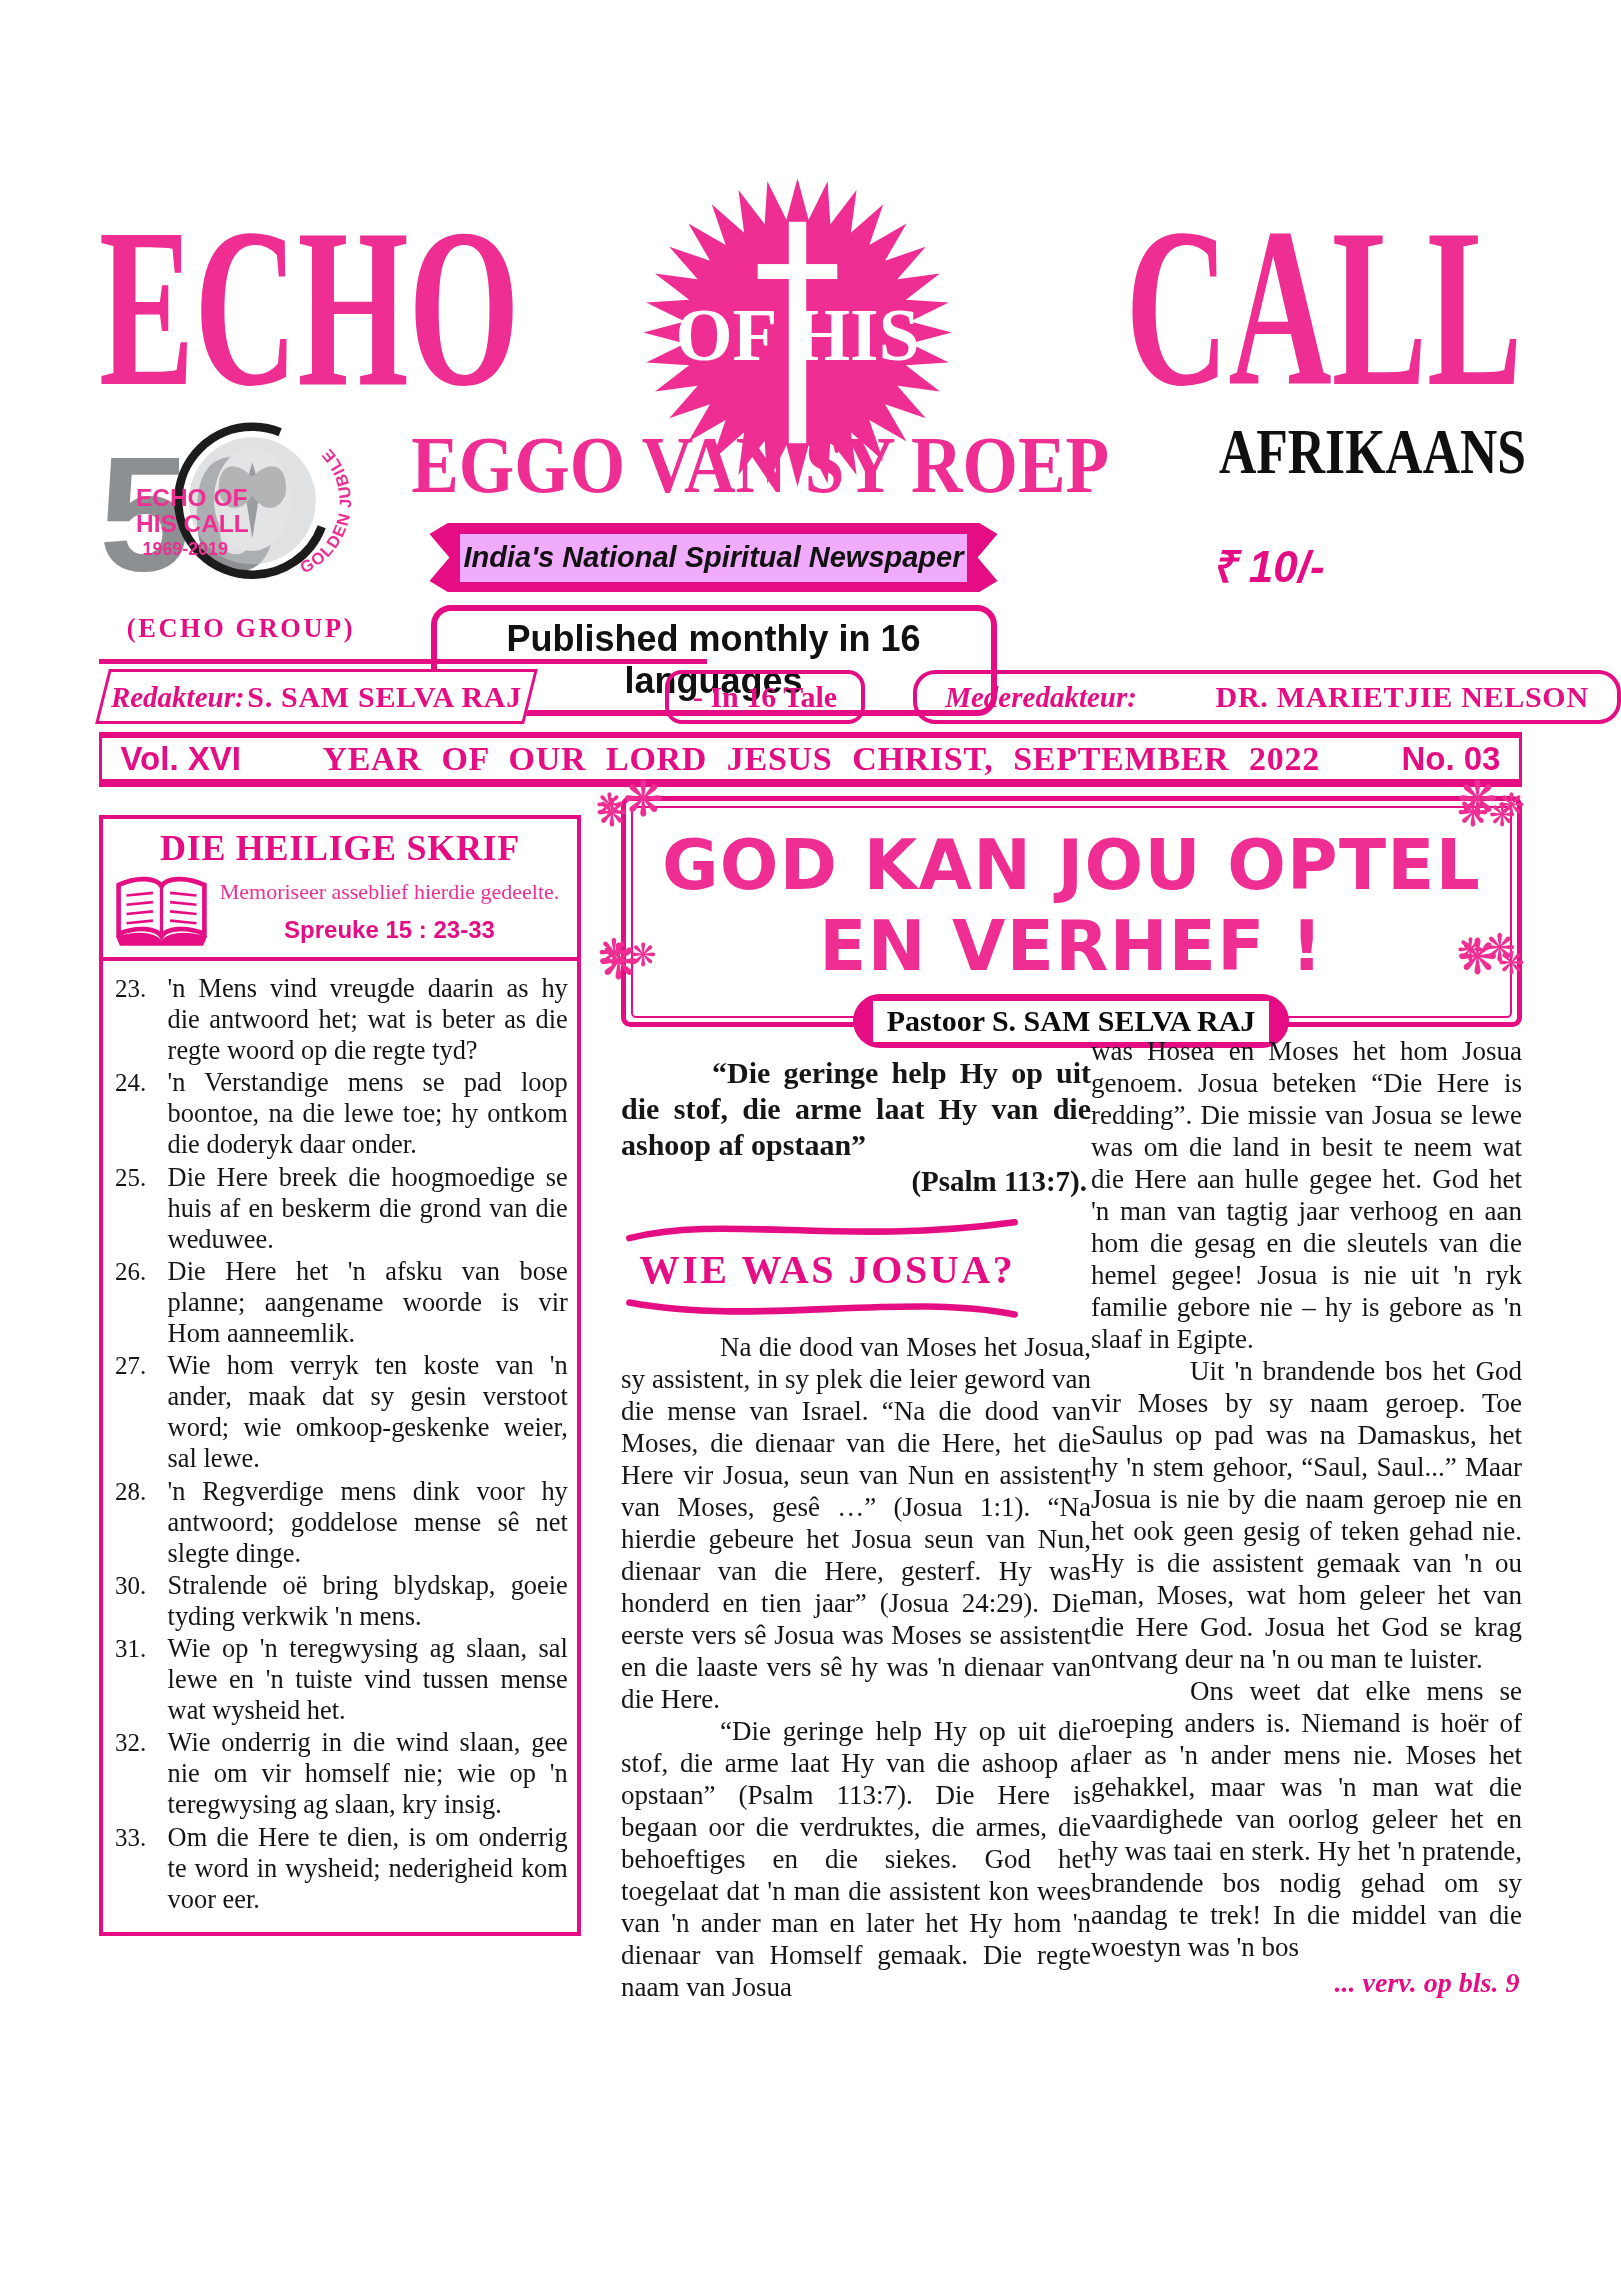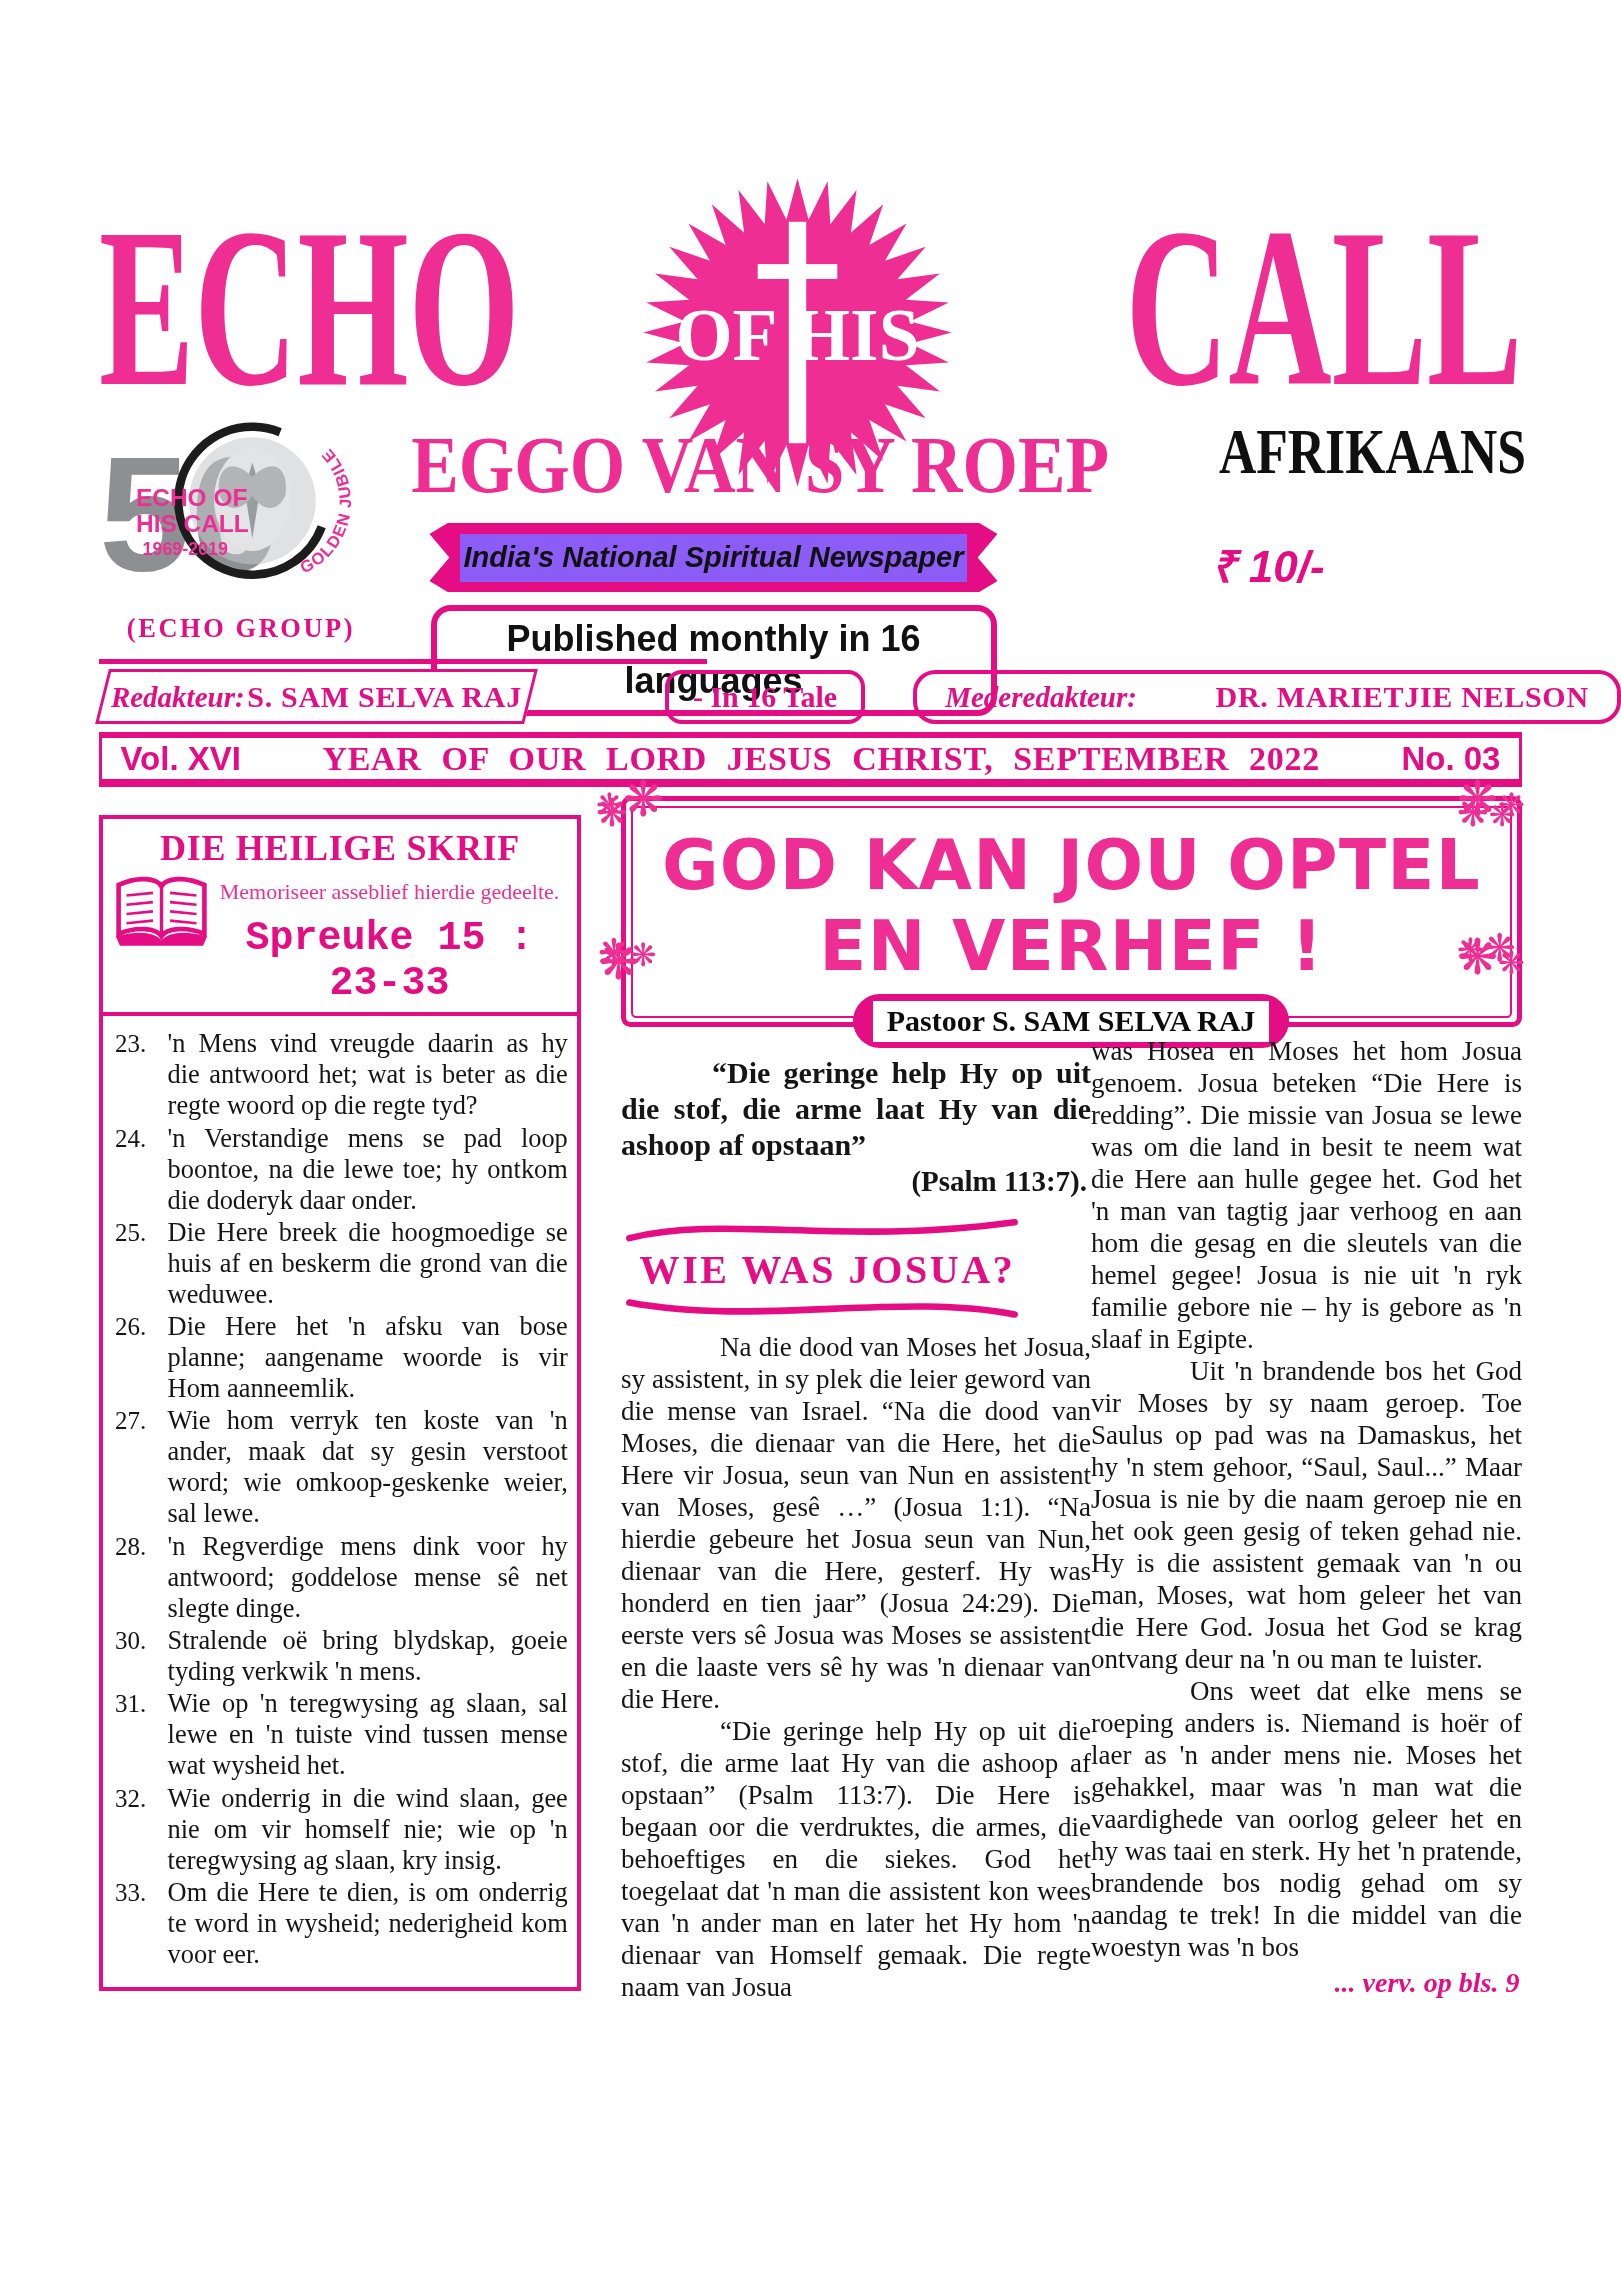--- a/index.html
+++ b/index.html
@@ -25,21 +25,21 @@
   .logo-block{position:absolute;left:99px;top:416px;width:284px;height:244px;}
   .logo-svg{width:271px;height:192px;}
   .echo-group{margin-top:2.6px;text-align:center;color:var(--deep);font-family:"Liberation Serif",serif;font-weight:bold;font-size:26.4px;letter-spacing:2.6px;}
 
   
   .center-stack{position:absolute;left:370px;top:416px;width:687px;}
   .eggo{text-align:center;color:var(--pink);font-family:"Liberation Serif",serif;font-weight:bold;font-size:81px;line-height:99px;white-space:nowrap;transform:scaleX(.88);transform-origin:center;}
   .ribbon{position:relative;width:568px;margin:8px auto 0;height:69px;background:var(--deep);
     clip-path:polygon(3.2% 0,96.8% 0,100% 16%,96.5% 50%,100% 84%,96.8% 100%,3.2% 100%,0 84%,3.5% 50%,0 16%);
     display:flex;align-items:center;justify-content:center;}
-  .ribbon-inner{background:#8b5cf6;width:calc(100% - 61px);height:48px;display:flex;align-items:center;justify-content:center;
+  .ribbon-inner{background:#f0abfc;width:calc(100% - 61px);height:48px;display:flex;align-items:center;justify-content:center;
     font-family:"Liberation Sans",sans-serif;font-style:italic;font-weight:bold;font-size:29px;color:#111;}
   .published-box{width:566px;margin:13.2px auto 0;border:6px solid var(--deep);border-radius:20px;background:#fff;
     text-align:center;padding:6.6px 0 8px;font-family:"Liberation Sans",sans-serif;font-weight:bold;font-size:36px;color:#111;}
 
   
   .afrikaans{position:absolute;left:1070px;top:416px;width:456px;text-align:right;color:#101010;
     font-family:"Liberation Serif",serif;font-weight:bold;font-size:63px;line-height:73px;transform:scaleX(.82);transform-origin:right center;white-space:nowrap;}
   .price{position:absolute;left:1070px;top:535px;width:396px;text-align:center;color:var(--deep);
     font-family:"Liberation Sans",sans-serif;font-weight:bold;font-style:italic;font-size:44px;}
 
@@ -63,21 +63,21 @@
   .content{position:absolute;left:99px;top:796px;width:1423px;}
 
   
   .scripture{position:absolute;left:0;top:18.5px;width:482px;border:4px solid var(--deep);background:#fff;}
   .scripture-head{padding:8px 9.2px 6.6px;}
   .scr-title{text-align:center;color:var(--deep);font-weight:bold;font-size:36px;font-family:"Liberation Serif",serif;letter-spacing:0.7px;}
   .scr-row{display:flex;align-items:flex-start;margin-top:4px;}
   .book-icon{flex:none;width:99px;height:78px;}
   .scr-right{flex:1;text-align:center;}
   .scr-note{color:var(--pink);font-size:22px;margin-top:6.6px;font-family:"Liberation Serif",serif;}
-  .scr-ref{color:var(--deep);font-weight:bold;font-size:40px;margin-top:10.6px;font-family:Liberation Mono, monospace;}
+  .scr-ref{color:var(--deep);font-weight:bold;font-size:24px;margin-top:10.6px;font-family:Liberation Sans, sans-serif;}
   .scr-divider{border-top:4px solid var(--deep);}
   .verses{list-style:none;padding:12px 9.2px 16px 6.6px;}
   .verse{display:flex;margin-bottom:1.3px;}
   .vnum{flex:none;width:58px;font-size:25px;line-height:31px;color:var(--ink);text-align:left;padding-left:5.3px;}
   .vtxt{flex:1;font-size:26.4px;line-height:31px;color:var(--ink);text-align:justify;}
 
   
   .title-frame{position:absolute;left:522px;top:0;width:901px;border:5.3px solid var(--deep);border-radius:9.2px;padding:4.6px;background:#fff;}
   .title-frame-inner{border:2.6px solid var(--deep);border-radius:5.3px;padding:17px 10.6px 29px;}
   .big-title{text-align:center;color:var(--pink);font-family:"DejaVu Sans",sans-serif;font-weight:bold;font-size:69px;line-height:81px;letter-spacing:1.3px;}

